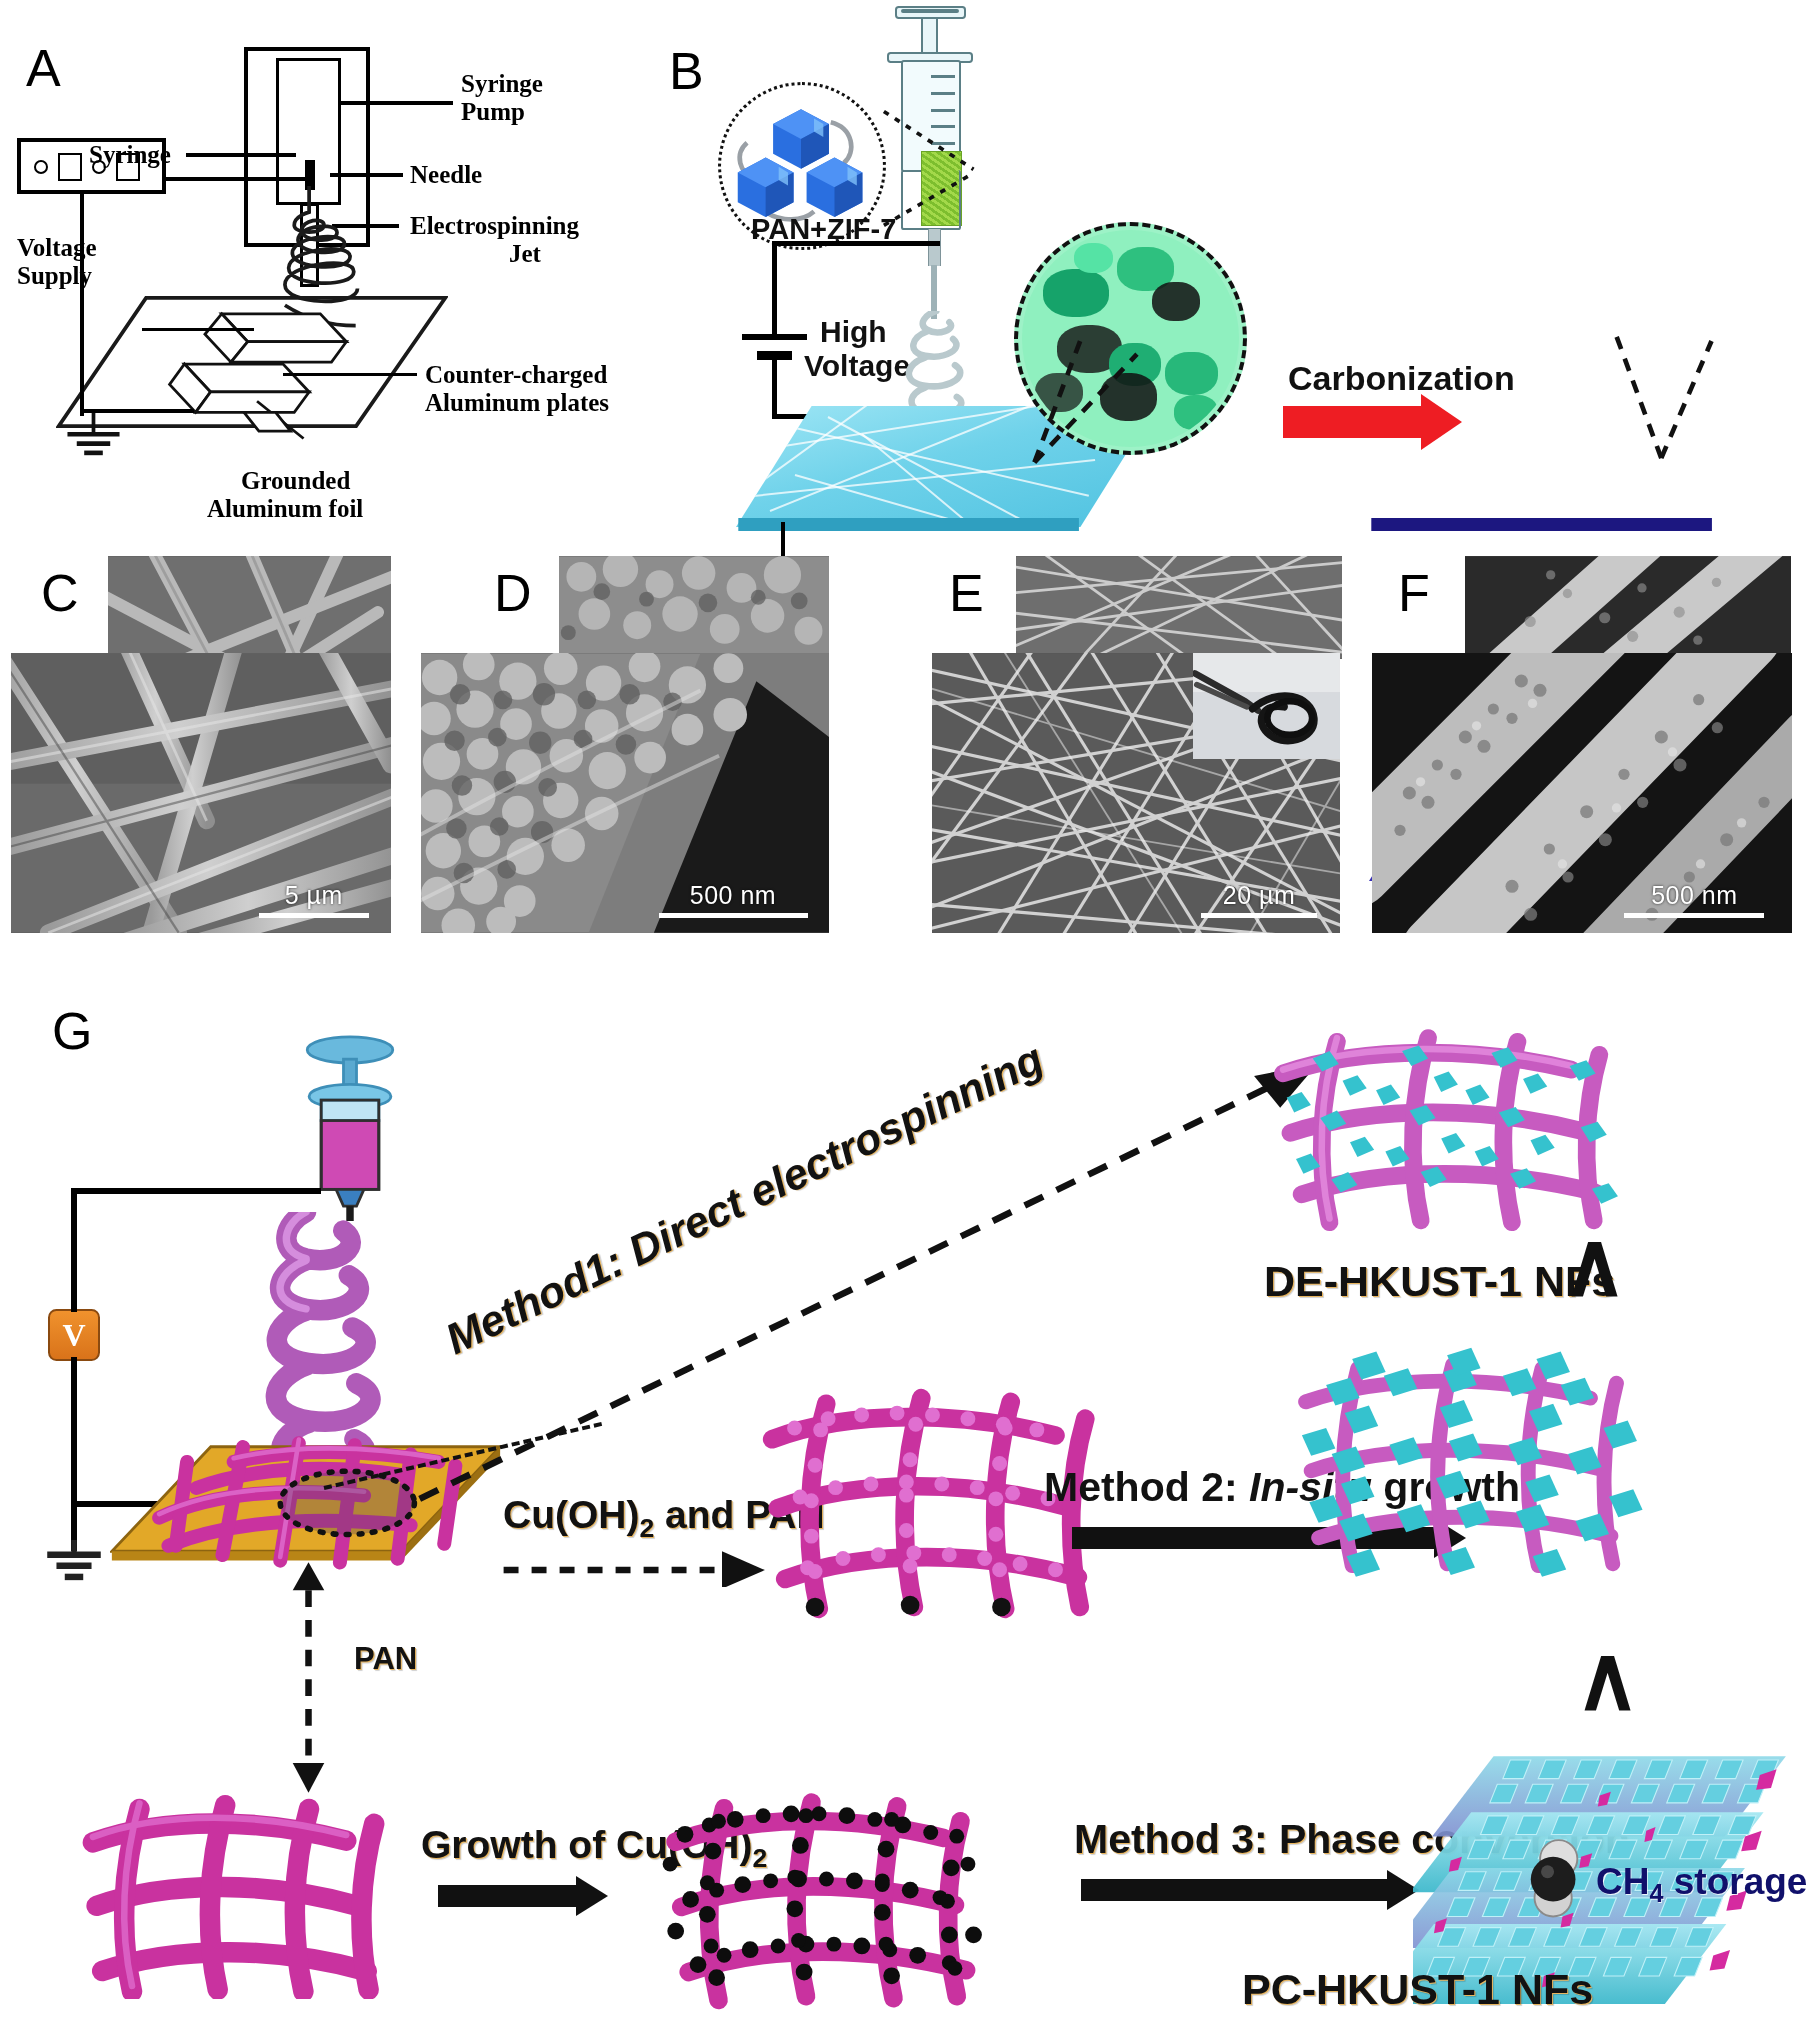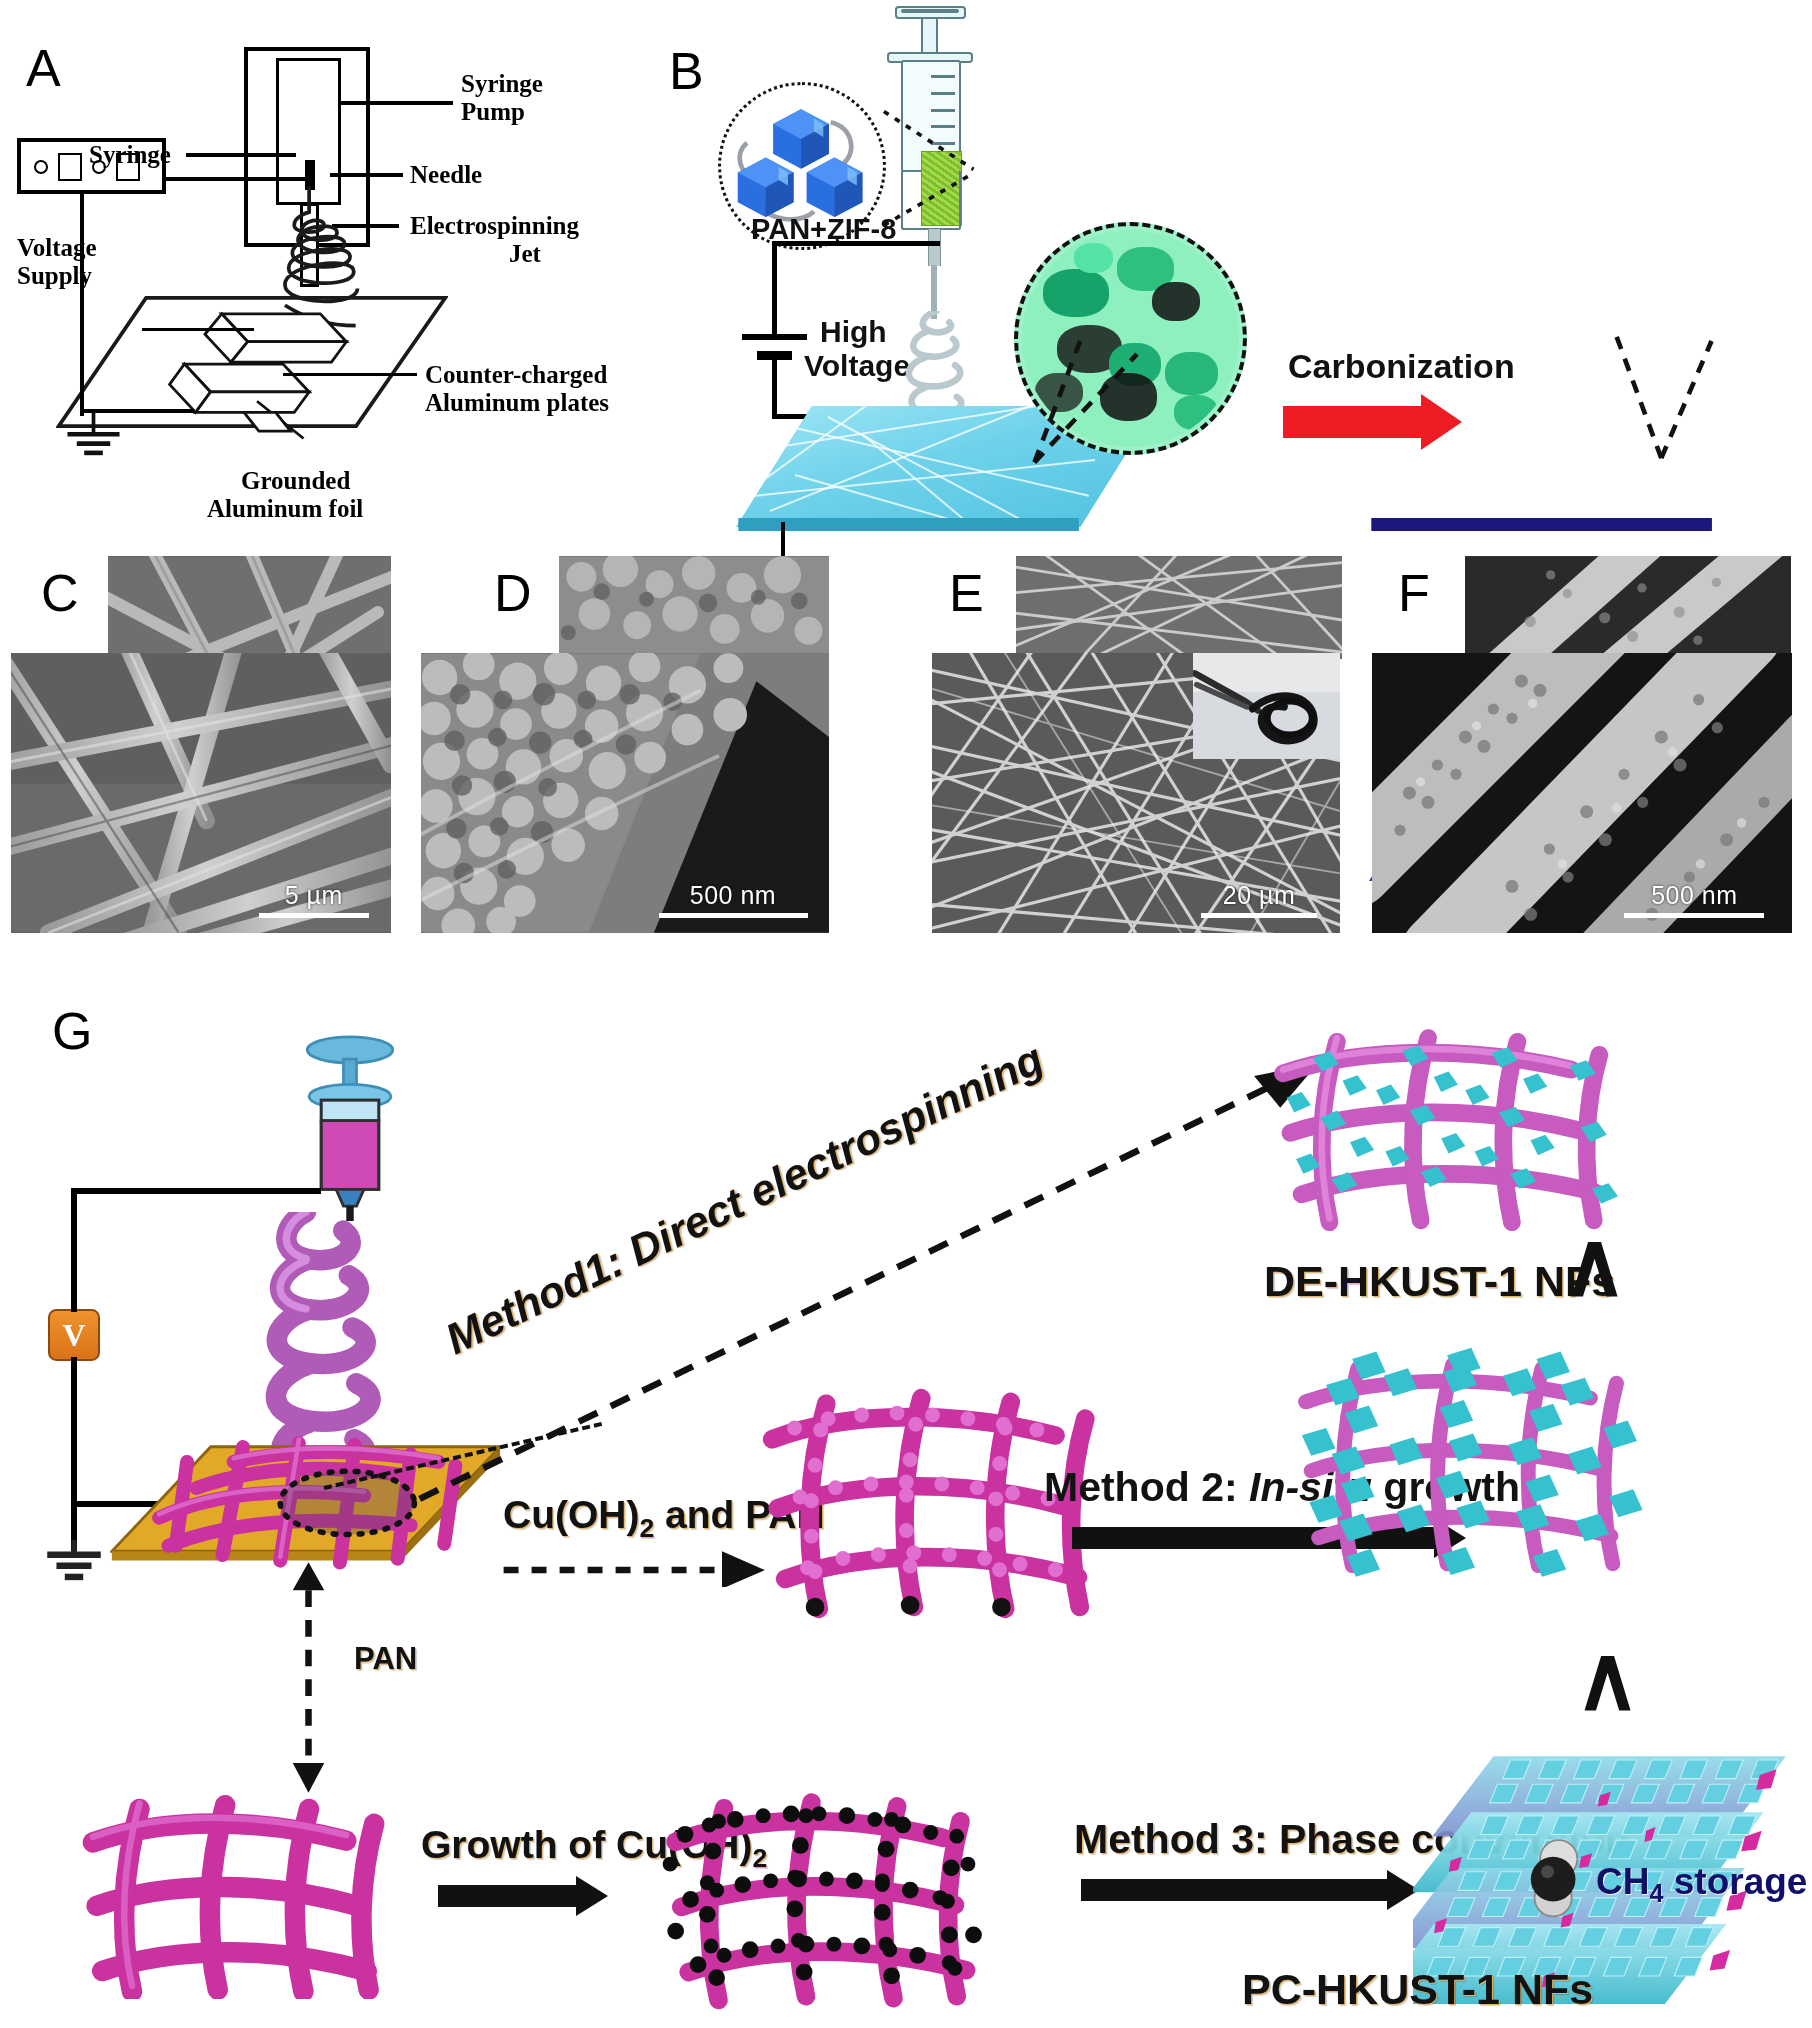--- a/index.html
+++ b/index.html
@@ -250,21 +250,21 @@
       <polygon points="122,110 152,94 152,126 122,142" fill="#1f56b8"></polygon>
       <polygon points="136,88 146,94 146,108 136,102" fill="#7fc0fa" opacity=".8"></polygon>
     </svg>
   </div>
 
   <svg class="abs" style="left:880px; top:104px;" width="103" height="140" viewBox="0 0 110 150">
     <line x1="4" y1="8" x2="100" y2="70" stroke="#111" stroke-width="4" stroke-dasharray="6 8"></line>
     <line x1="4" y1="130" x2="100" y2="74" stroke="#111" stroke-width="4" stroke-dasharray="6 8"></line>
   </svg>
 
-  <div class="abs sans-b" style="left:751px; top:213px;">PAN+ZIF-8</div>
+  <div class="abs sans-b" style="left:751px; top:213px;">PAN+ZIF-7</div>
 
   <div class="ln" style="left:772px; top:241px; width:168px; height:4.7px;"></div>
   <div class="ln" style="left:772px; top:241px; width:4.7px; height:93px;"></div>
   <div class="ln" style="left:742px; top:334px; width:65px; height:5.6px;"></div>
   <div class="ln" style="left:757px; top:351px; width:35px; height:9.3px;"></div>
   <div class="ln" style="left:772px; top:360px; width:4.7px; height:58px;"></div>
   <div class="ln" style="left:772px; top:414px; width:149px; height:4.7px;"></div>
   <div class="abs sans-b2" style="left:820px; top:315px;">High</div>
   <div class="abs sans-b2" style="left:804px; top:349px;">Voltage</div>
 
@@ -305,21 +305,21 @@
       <div class="blob" style="left:70%; top:76%; width:20%; height:16%; background:#2ec07f;"></div>
       <div class="blob" style="left:24%; top:6%; width:18%; height:14%; background:#55e3a5;"></div>
     </div>
   </div>
 
   <svg class="abs" style="left:945px; top:328px;" width="205" height="140" viewBox="0 0 220 150">
     <line x1="96" y1="144" x2="148" y2="6" stroke="#111" stroke-width="5" stroke-dasharray="14 11"></line>
     <line x1="96" y1="144" x2="206" y2="28" stroke="#111" stroke-width="5" stroke-dasharray="14 11"></line>
   </svg>
 
-  <div class="abs sans-b2" style="left:1288px; top:347px; font-size:34px;">Carbonization</div>
+  <div class="abs sans-b2" style="left:1288px; top:359px; font-size:34px;">Carbonization</div>
   <div class="abs red-arrow-body" style="left:1283px; top:406px; width:140px; height:32px;"></div>
   <div class="abs red-arrow-head" style="left:1421px; top:394px;"></div>
 
   <div class="abs mat mat-dark" style="left:1369px; top:406px; width:420px; height:121px;">
     <div class="top">
       <div class="fiberline d" style="left:10%; top:14%; width:76%; transform:rotate(13deg);"></div>
       <div class="fiberline d" style="left:4%; top:36%; width:86%; transform:rotate(-9deg);"></div>
       <div class="fiberline d" style="left:14%; top:56%; width:72%; transform:rotate(16deg);"></div>
       <div class="fiberline d" style="left:2%; top:74%; width:84%; transform:rotate(-6deg);"></div>
       <div class="fiberline d" style="left:22%; top:8%; width:66%; transform:rotate(28deg);"></div>

